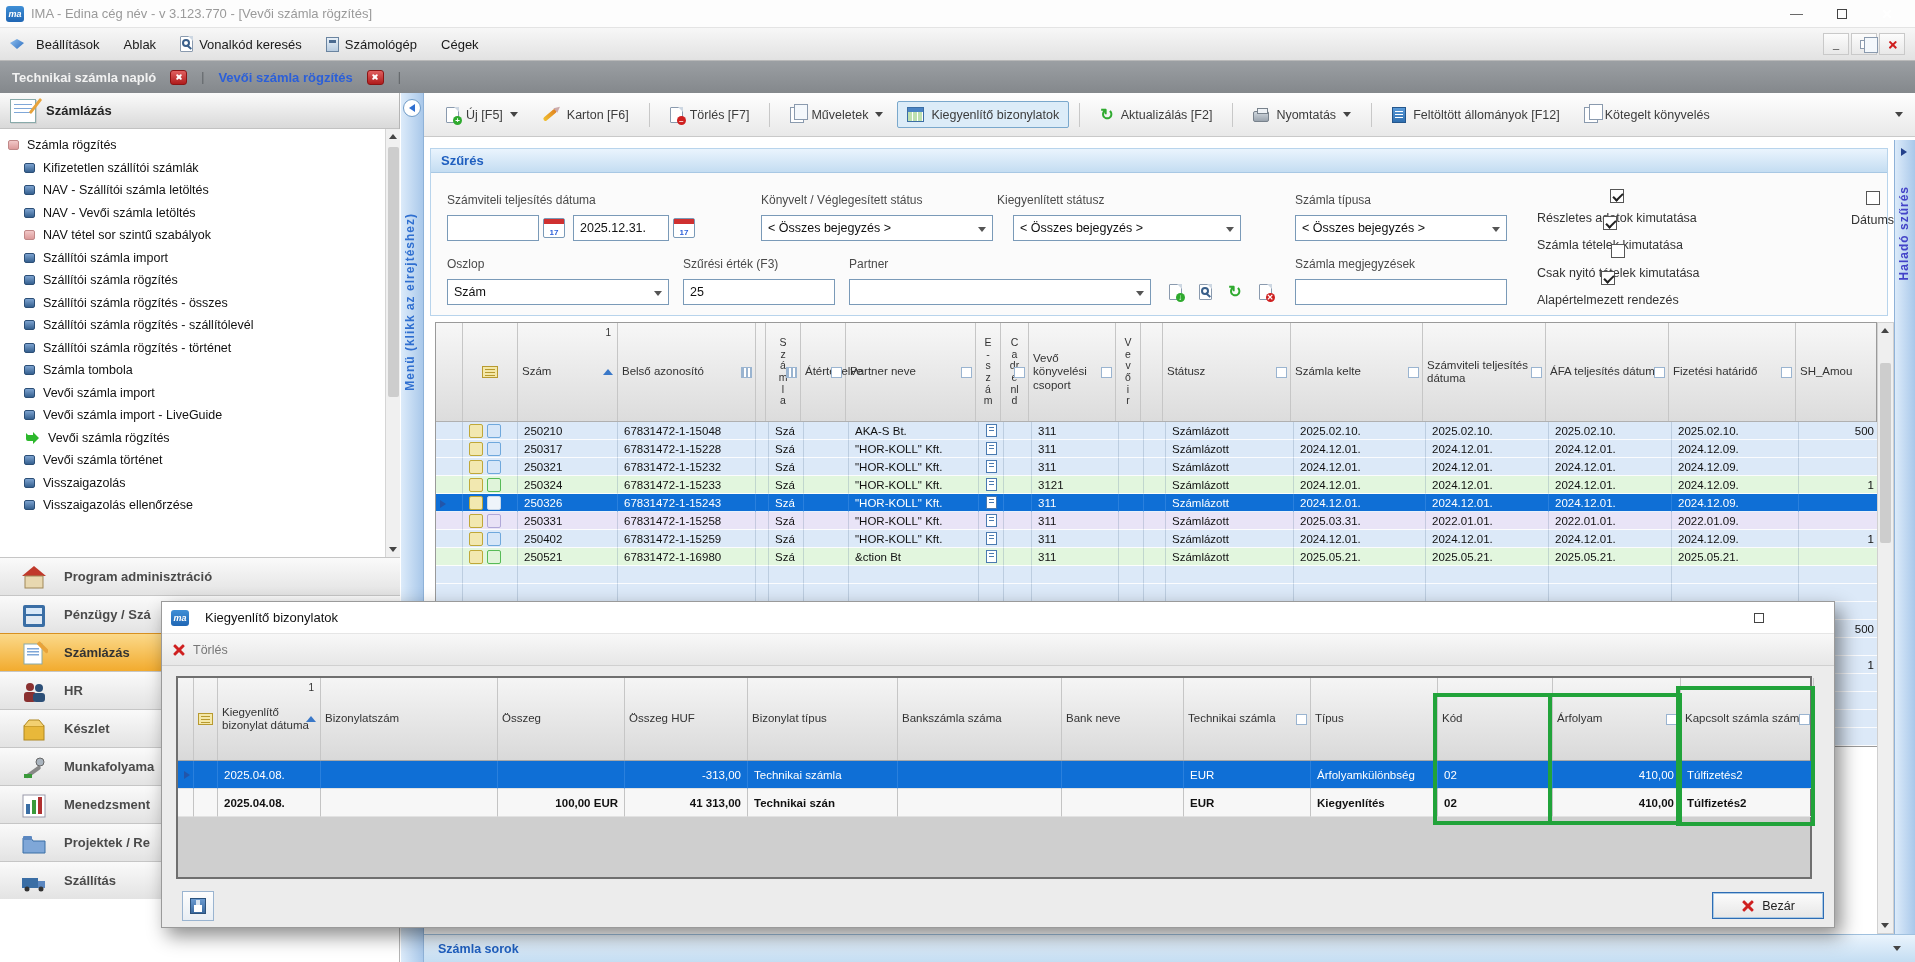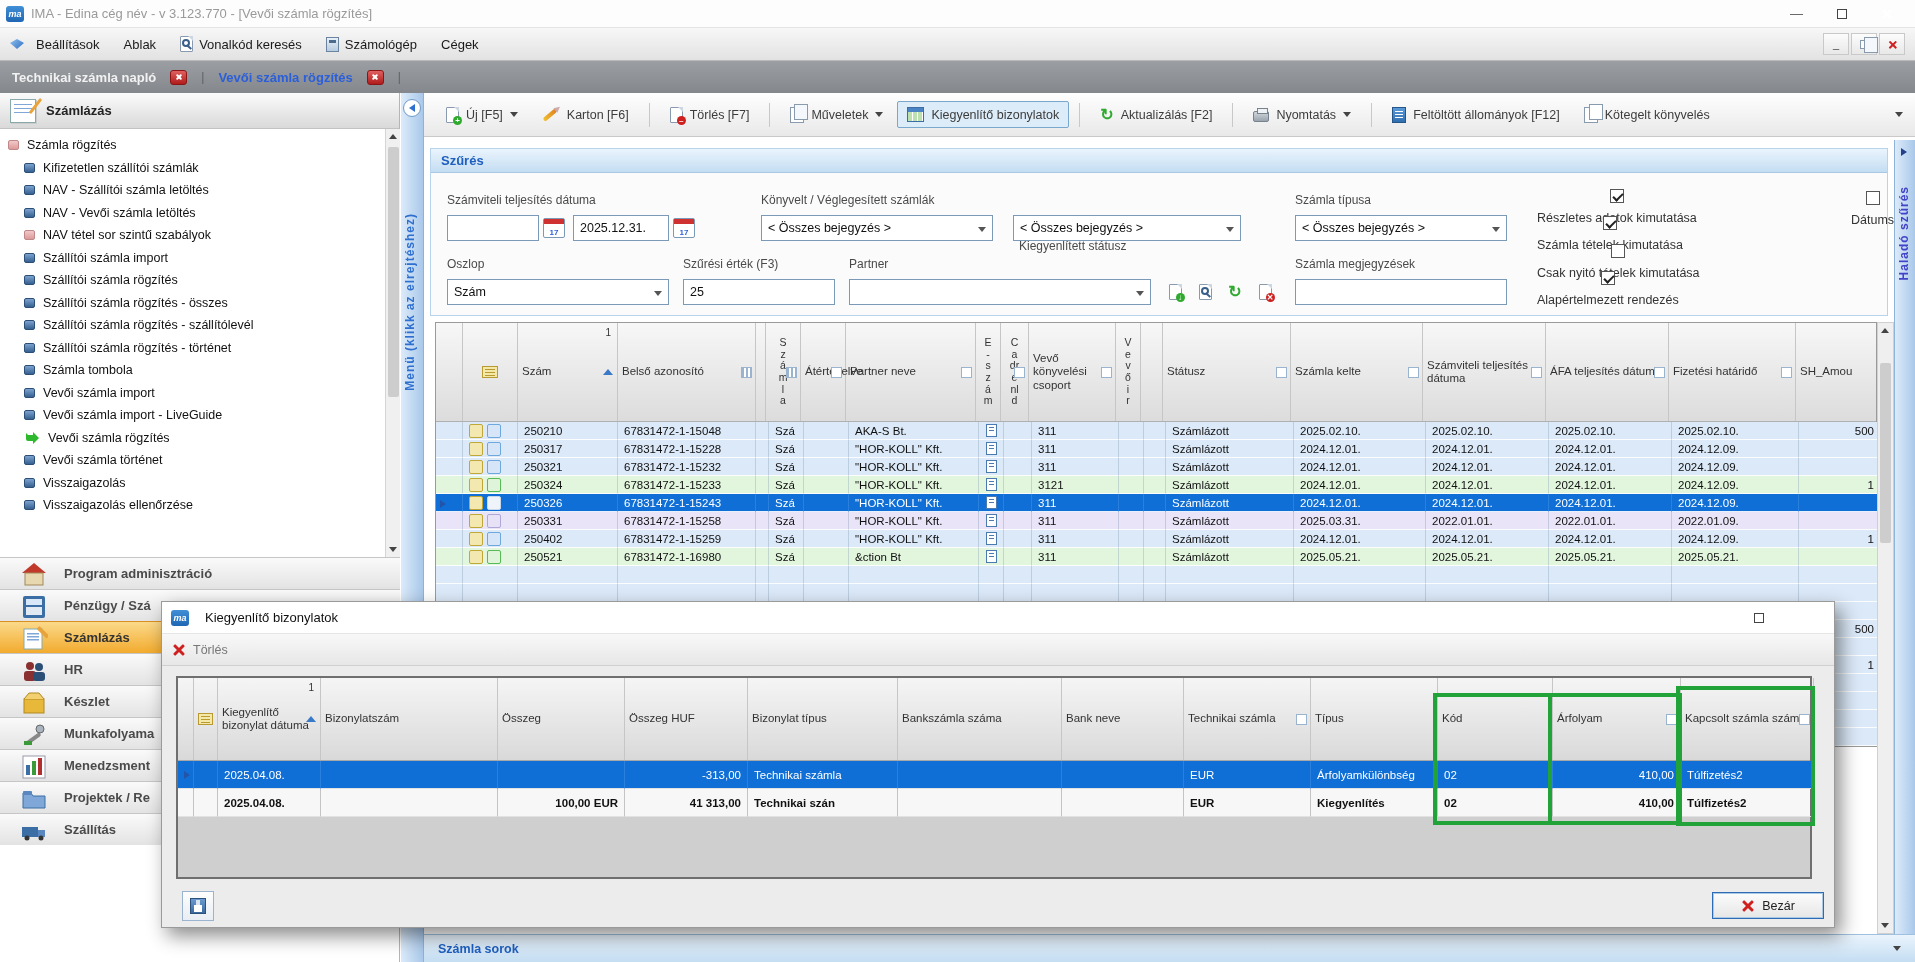--- a/index.html
+++ b/index.html
@@ -42,21 +42,21 @@
   .noteicon::after{content:"";position:absolute;right:-2px;top:-3px;width:3px;height:18px;background:#e8a33a;transform:rotate(38deg);border-radius:1px;}
   .tree{position:absolute;left:0;top:36px;width:385px;height:428px;overflow:hidden;padding-top:5px;}
   .titem{height:22.5px;display:flex;align-items:center;gap:8px;padding-left:24px;font-size:12.5px;color:#111;white-space:nowrap;}
   .titem.root{padding-left:8px;}
   .bullet{width:11px;height:10px;border-radius:2px;background:linear-gradient(#7da3d0,#35608f);border:1px solid #2c4f77;flex:none;}
   .bullet.pink{background:linear-gradient(#f2c8c8,#dC9a9a);border-color:#c08888;}
   .treescroll{position:absolute;left:385px;top:36px;width:15px;height:428px;background:#f0f0f0;border-left:1px solid #d5d5d5;}
   .sarrow{position:absolute;left:3px;width:0;height:0;}
   .thumb{position:absolute;left:2px;top:18px;width:11px;height:250px;background:#cdcdcd;border-radius:2px;}
   .nav{position:absolute;left:0;top:464px;width:400px;bottom:0;display:flex;flex-direction:column;}
-  .navitem{height:32px;flex:none;background:linear-gradient(#fafafa,#e3e3e3);border-top:1px solid #c6c6c6;display:flex;align-items:center;gap:16px;padding:0 14px 0 20px;font-weight:bold;font-size:13px;color:#4a4a4a;white-space:nowrap;overflow:hidden;}
+  .navitem{height:38px;flex:none;background:linear-gradient(#fafafa,#e3e3e3);border-top:1px solid #c6c6c6;display:flex;align-items:center;gap:16px;padding:0 14px 0 20px;font-weight:bold;font-size:13px;color:#4a4a4a;white-space:nowrap;overflow:hidden;}
   .navitem.active{background:linear-gradient(#fbd98a,#f2ab2e);border-top:1px solid #d89020;color:#333;}
   .navicon{width:28px;height:26px;flex:none;}
   
   .mstrip{position:absolute;left:401px;top:93px;width:23px;height:869px;background:linear-gradient(90deg,#dcebfa,#a9c8ea);border-right:1px solid #8fb2d8;}
   .mstrip .vtext{position:absolute;left:2px;top:120px;writing-mode:vertical-rl;transform:rotate(180deg);font-size:12px;font-weight:bold;color:#2f6fd0;letter-spacing:1px;white-space:nowrap;}
   .bubble{position:absolute;left:2px;top:6px;width:18px;height:18px;border-radius:50%;background:#fff;border:1px solid #6f9cc8;display:flex;align-items:center;justify-content:center;}
   .tri-left{width:0;height:0;border-top:4px solid transparent;border-bottom:4px solid transparent;border-right:6px solid #2f6fd0;}
   .tri-right{width:0;height:0;border-top:4px solid transparent;border-bottom:4px solid transparent;border-left:6px solid #24418c;}
   .tri-down{width:0;height:0;border-left:4px solid transparent;border-right:4px solid transparent;border-top:5px solid #444;}
   .tri-up{width:0;height:0;border-left:4px solid transparent;border-right:4px solid transparent;border-bottom:5px solid #444;}
@@ -441,23 +441,23 @@
         <div class="tri-down ovf"></div>
       </div>
 
     <div class="fpanel">
       <div class="fhdr">Szűrés</div>
       <div class="flabel" style="left:16px;top:44px;">Számviteli teljesítés dátuma</div>
       <div class="finput" style="left:16px;top:66px;width:92px;"></div>
       <div class="fcalbtn calic" style="left:112px;top:69px;position:absolute;"></div>
       <div class="finput" style="left:142px;top:66px;width:96px;">2025.12.31.</div>
       <div class="fcalbtn calic" style="left:242px;top:69px;position:absolute;"></div>
-      <div class="flabel" style="left:330px;top:44px;">Könyvelt / Véglegesített számlák</div>
+      <div class="flabel" style="left:330px;top:44px;">Könyvelt / Véglegesített státus</div>
       <div class="fselect" style="left:330px;top:66px;width:232px;">&lt; Összes bejegyzés &gt;</div>
-      <div class="flabel" style="left:588px;top:44px;margin-top:46px;">Kiegyenlített státusz</div>
+      <div class="flabel" style="left:566px;top:44px;">Kiegyenlített státusz</div>
       <div class="fselect" style="left:582px;top:66px;width:228px;">&lt; Összes bejegyzés &gt;</div>
       <div class="flabel" style="left:864px;top:44px;">Számla típusa</div>
       <div class="fselect" style="left:864px;top:66px;width:212px;">&lt; Összes bejegyzés &gt;</div>
 
       <div class="flabel" style="left:16px;top:108px;">Oszlop</div>
       <div class="fselect" style="left:16px;top:130px;width:222px;">Szám</div>
       <div class="flabel" style="left:252px;top:108px;">Szűrési érték (F3)</div>
       <div class="finput" style="left:252px;top:130px;width:152px;">25</div>
       <div class="flabel" style="left:418px;top:108px;">Partner</div>
       <div class="fselect" style="left:418px;top:130px;width:302px;"></div>

